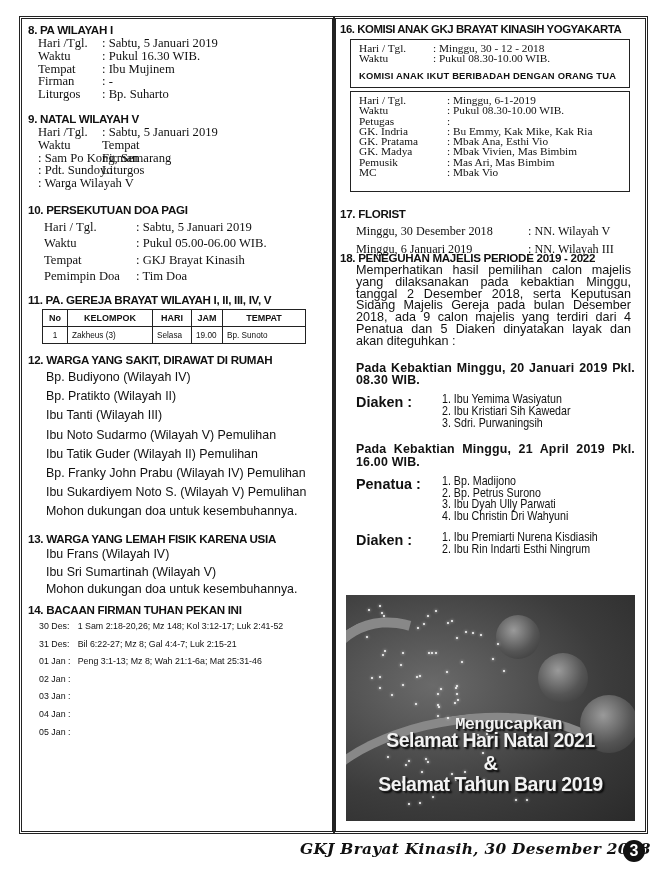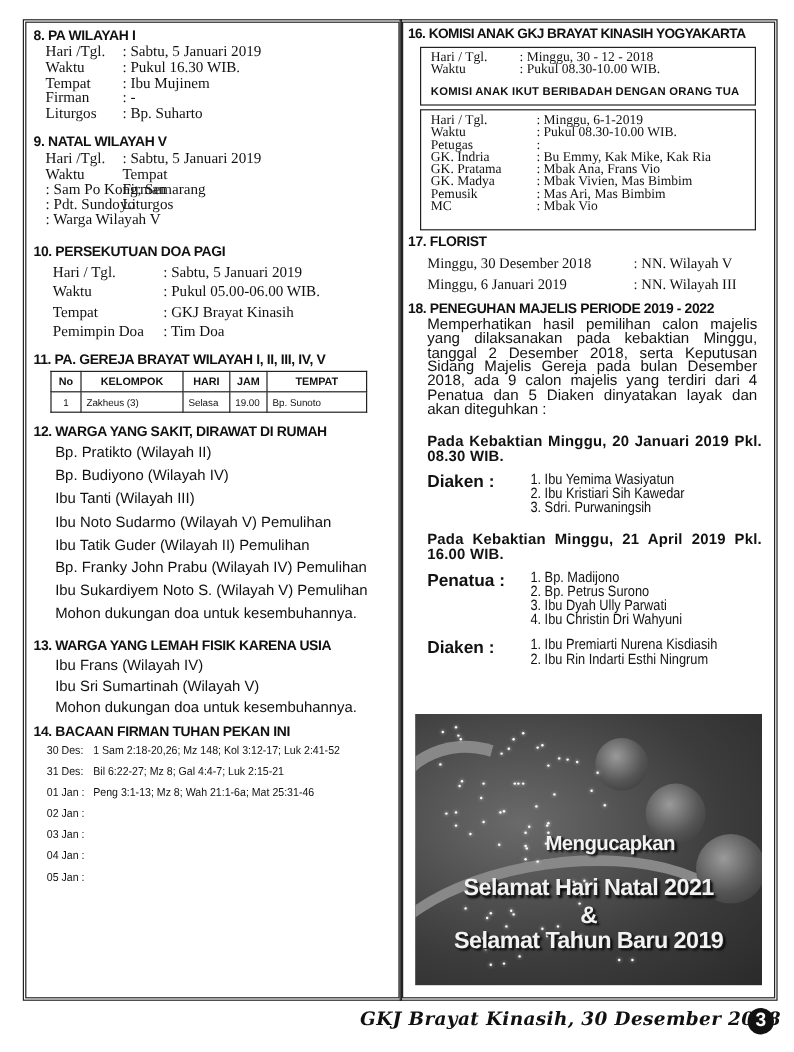--- a/index.html
+++ b/index.html
@@ -109,22 +109,22 @@
             <td>19.00</td>
             <td>Bp. Sunoto</td>
           </tr>
         </tbody>
     </table>
   </div>
 
   <div class="sec" style="top:334px;">
     <div class="h">12. WARGA YANG SAKIT, DIRAWAT DI RUMAH</div>
     <div class="lst" style="margin-top:1px;" id="lst12">
+        <div>Bp. Budiyono (Wilayah IV)</div>
         <div>Bp. Pratikto (Wilayah II)</div>
-        <div>Bp. Budiyono (Wilayah IV)</div>
         <div>Ibu Tanti (Wilayah III)</div>
         <div>Ibu Noto Sudarmo (Wilayah V) Pemulihan</div>
         <div>Ibu Tatik Guder (Wilayah II) Pemulihan</div>
         <div>Bp. Franky John Prabu (Wilayah IV) Pemulihan</div>
         <div>Ibu Sukardiyem Noto S. (Wilayah V) Pemulihan</div>
         <div>Mohon dukungan doa untuk kesembuhannya.</div>
       </div>
   </div>
 
   <div class="sec" style="top:513px;">
@@ -169,31 +169,31 @@
     <div class="kv" style="grid-template-columns:88px 1fr;" id="kv16b">
         <span>Hari / Tgl.</span>
         <span>: Minggu, 6-1-2019</span>
         <span>Waktu</span>
         <span>: Pukul 08.30-10.00 WIB.</span>
         <span>Petugas</span>
         <span>:</span>
         <span>GK. Indria</span>
         <span>: Bu Emmy, Kak Mike, Kak Ria</span>
         <span>GK. Pratama</span>
-        <span>: Mbak Ana, Frans Vio</span>
+        <span>: Mbak Ana, Esthi Vio</span>
         <span>GK. Madya</span>
         <span>: Mbak Vivien, Mas Bimbim</span>
         <span>Pemusik</span>
         <span>: Mas Ari, Mas Bimbim</span>
         <span>MC</span>
         <span>: Mbak Vio</span>
       </div>
   </div>
 
-  <div class="sec" style="top:176px; left:4px;">
+  <div class="sec" style="top:188px; left:4px;">
     <div class="h">17. FLORIST</div>
     <div class="kv" style="grid-template-columns:172px 1fr; padding-left:16px; line-height:17.5px; font-size:12.2px; margin-top:2px;" id="kv17">
         <span>Minggu, 30 Desember 2018</span>
         <span>: NN. Wilayah V</span>
         <span>Minggu, 6 Januari 2019</span>
         <span>: NN. Wilayah III</span>
       </div>
   </div>
 
   <div class="sec" style="top:232px; left:4px; right:10px;">
@@ -300,21 +300,21 @@
         <span class="star" style="left: 68.6725px; top: 107.664px;"></span>
         <span class="star" style="left: 33.1998px; top: 81.1325px;"></span>
         <span class="star" style="left: 54.085px; top: 69.2104px;"></span>
         <span class="star" style="left: 126.143px; top: 37.3294px;"></span>
         <span class="star" style="left: 33.0778px; top: 10.1809px;"></span>
         <span class="star" style="left: 100.815px; top: 27.2711px;"></span>
         <span class="star" style="left: 70.8361px; top: 31.8098px;"></span>
         <span class="star" style="left: 93.5115px; top: 92.933px;"></span>
         <span class="star" style="left: 41.4338px; top: 161.258px;"></span>
       </div>
-    <div class="banner-text" style="top:98px; font-size:17px; padding-left:36px;">Mengucapkan</div>
+    <div class="banner-text" style="top:120px; font-size:17px; padding-left:36px;font-family:Liberation Mono, monospace;">Mengucapkan</div>
     <div class="banner-text" style="top:134px; font-size:19.5px;">Selamat Hari Natal 2021</div>
     <div class="banner-text" style="top:157px; font-size:20px;">&amp;</div>
     <div class="banner-text" style="top:178px; font-size:19.5px;">Selamat Tahun Baru 2019</div>
   </div>
 </div>
 
 <div class="footer">GKJ Brayat Kinasih, 30 Desember 2018</div>
 <div class="pagenum">3</div>
 
 </body></html>

